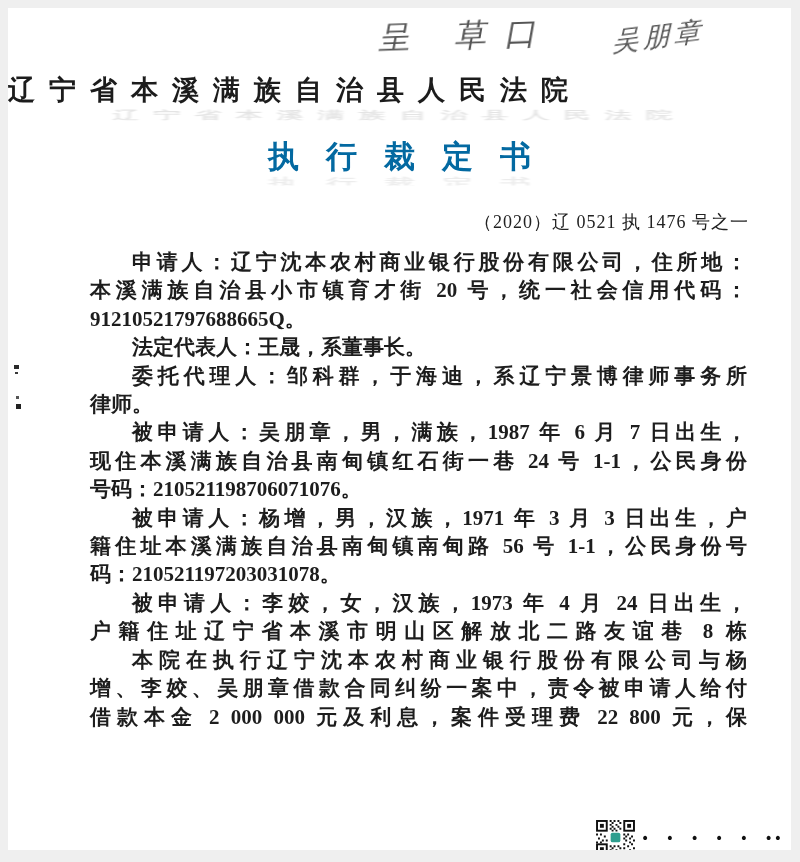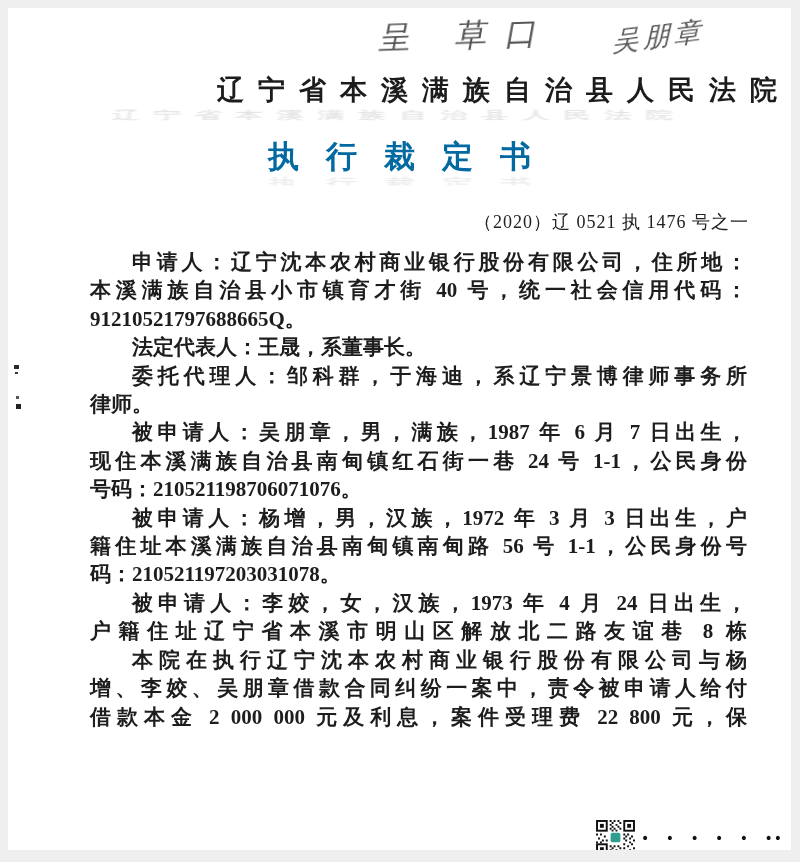--- a/index.html
+++ b/index.html
@@ -38,21 +38,21 @@
     font-size: 27px;
     letter-spacing: 4px;
     transform: rotate(-7deg) skewX(-20deg);
     color: #585858;
   }
 
   
   .court-name {
     position: absolute;
     left: 0; right: 0; top: 64px;
-    text-align: right;
+    text-align: left;
     font-size: 27px;
     font-weight: bold;
     letter-spacing: 14px;
     color: #1c1c1c;
   }
   .ghost {
     position: absolute;
     left: 0; right: 0;
     text-align: center;
     font-weight: bold;
@@ -156,29 +156,29 @@
     <div class="court-name">辽宁省本溪满族自治县人民法院</div>
     <div class="ghost ghost-court">辽宁省本溪满族自治县人民法院</div>
 
     <div class="doc-title">执行裁定书</div>
     <div class="ghost ghost-title">执行裁定书</div>
 
     <div class="case-number">（2020）辽 0521 执 1476 号之一</div>
 
     <div class="body-text">
       <div class="line fill indent">申请人：辽宁沈本农村商业银行股份有限公司，住所地：</div>
-      <div class="line fill">本溪满族自治县小市镇育才街 40 号，统一社会信用代码：</div>
+      <div class="line fill">本溪满族自治县小市镇育才街 20 号，统一社会信用代码：</div>
       <div class="line">91210521797688665Q。</div>
       <div class="line indent">法定代表人：王晟，系董事长。</div>
       <div class="line fill indent">委托代理人：邹科群，于海迪，系辽宁景博律师事务所</div>
       <div class="line">律师。</div>
       <div class="line fill indent">被申请人：吴朋章，男，满族，1987 年 6 月 7 日出生，</div>
       <div class="line fill">现住本溪满族自治县南甸镇红石街一巷 24 号 1-1，公民身份</div>
       <div class="line">号码：210521198706071076。</div>
-      <div class="line fill indent">被申请人：杨增，男，汉族，1972 年 3 月 3 日出生，户</div>
+      <div class="line fill indent">被申请人：杨增，男，汉族，1971 年 3 月 3 日出生，户</div>
       <div class="line fill">籍住址本溪满族自治县南甸镇南甸路 56 号 1-1，公民身份号</div>
       <div class="line">码：210521197203031078。</div>
       <div class="line fill indent">被申请人：李姣，女，汉族，1973 年 4 月 24 日出生，</div>
       <div class="line fill">户籍住址辽宁省本溪市明山区解放北二路友谊巷 8 栋</div>
       <div class="line fill indent">本院在执行辽宁沈本农村商业银行股份有限公司与杨</div>
       <div class="line fill">增、李姣、吴朋章借款合同纠纷一案中，责令被申请人给付</div>
       <div class="line fill">借款本金 2 000 000 元及利息，案件受理费 22 800 元，保</div>
     </div>
 
     <div class="speck speck-1"></div>

